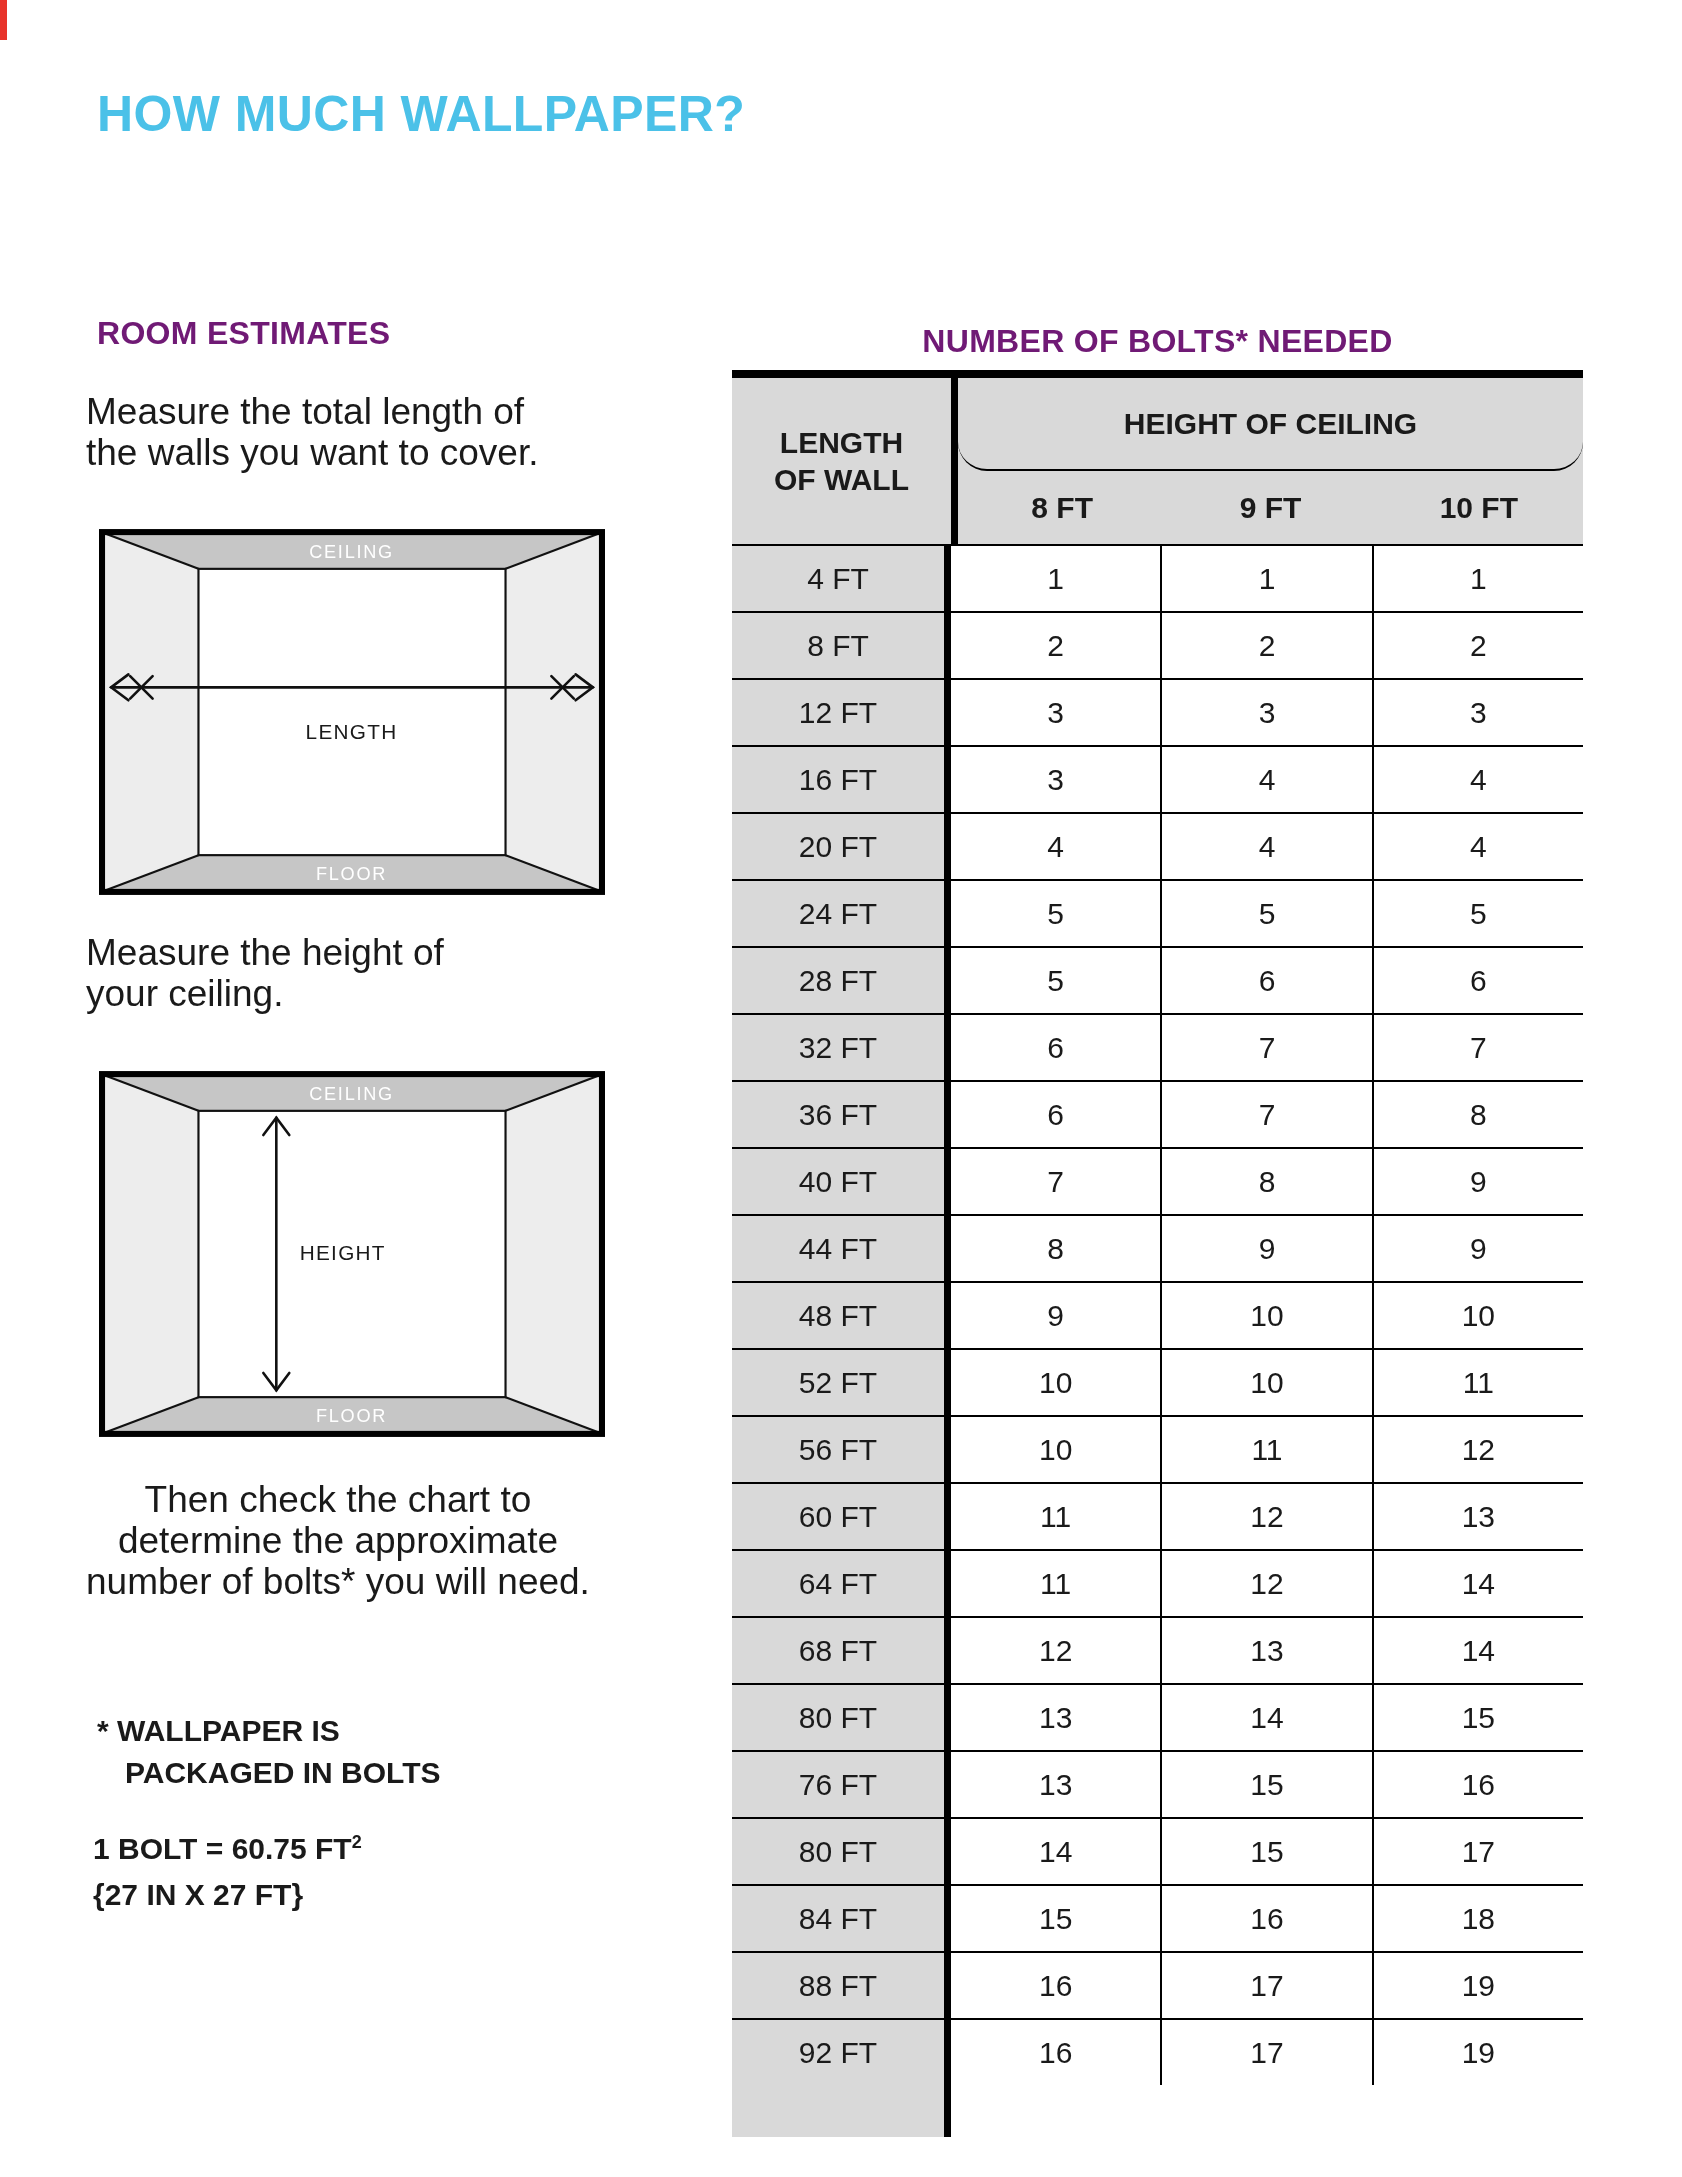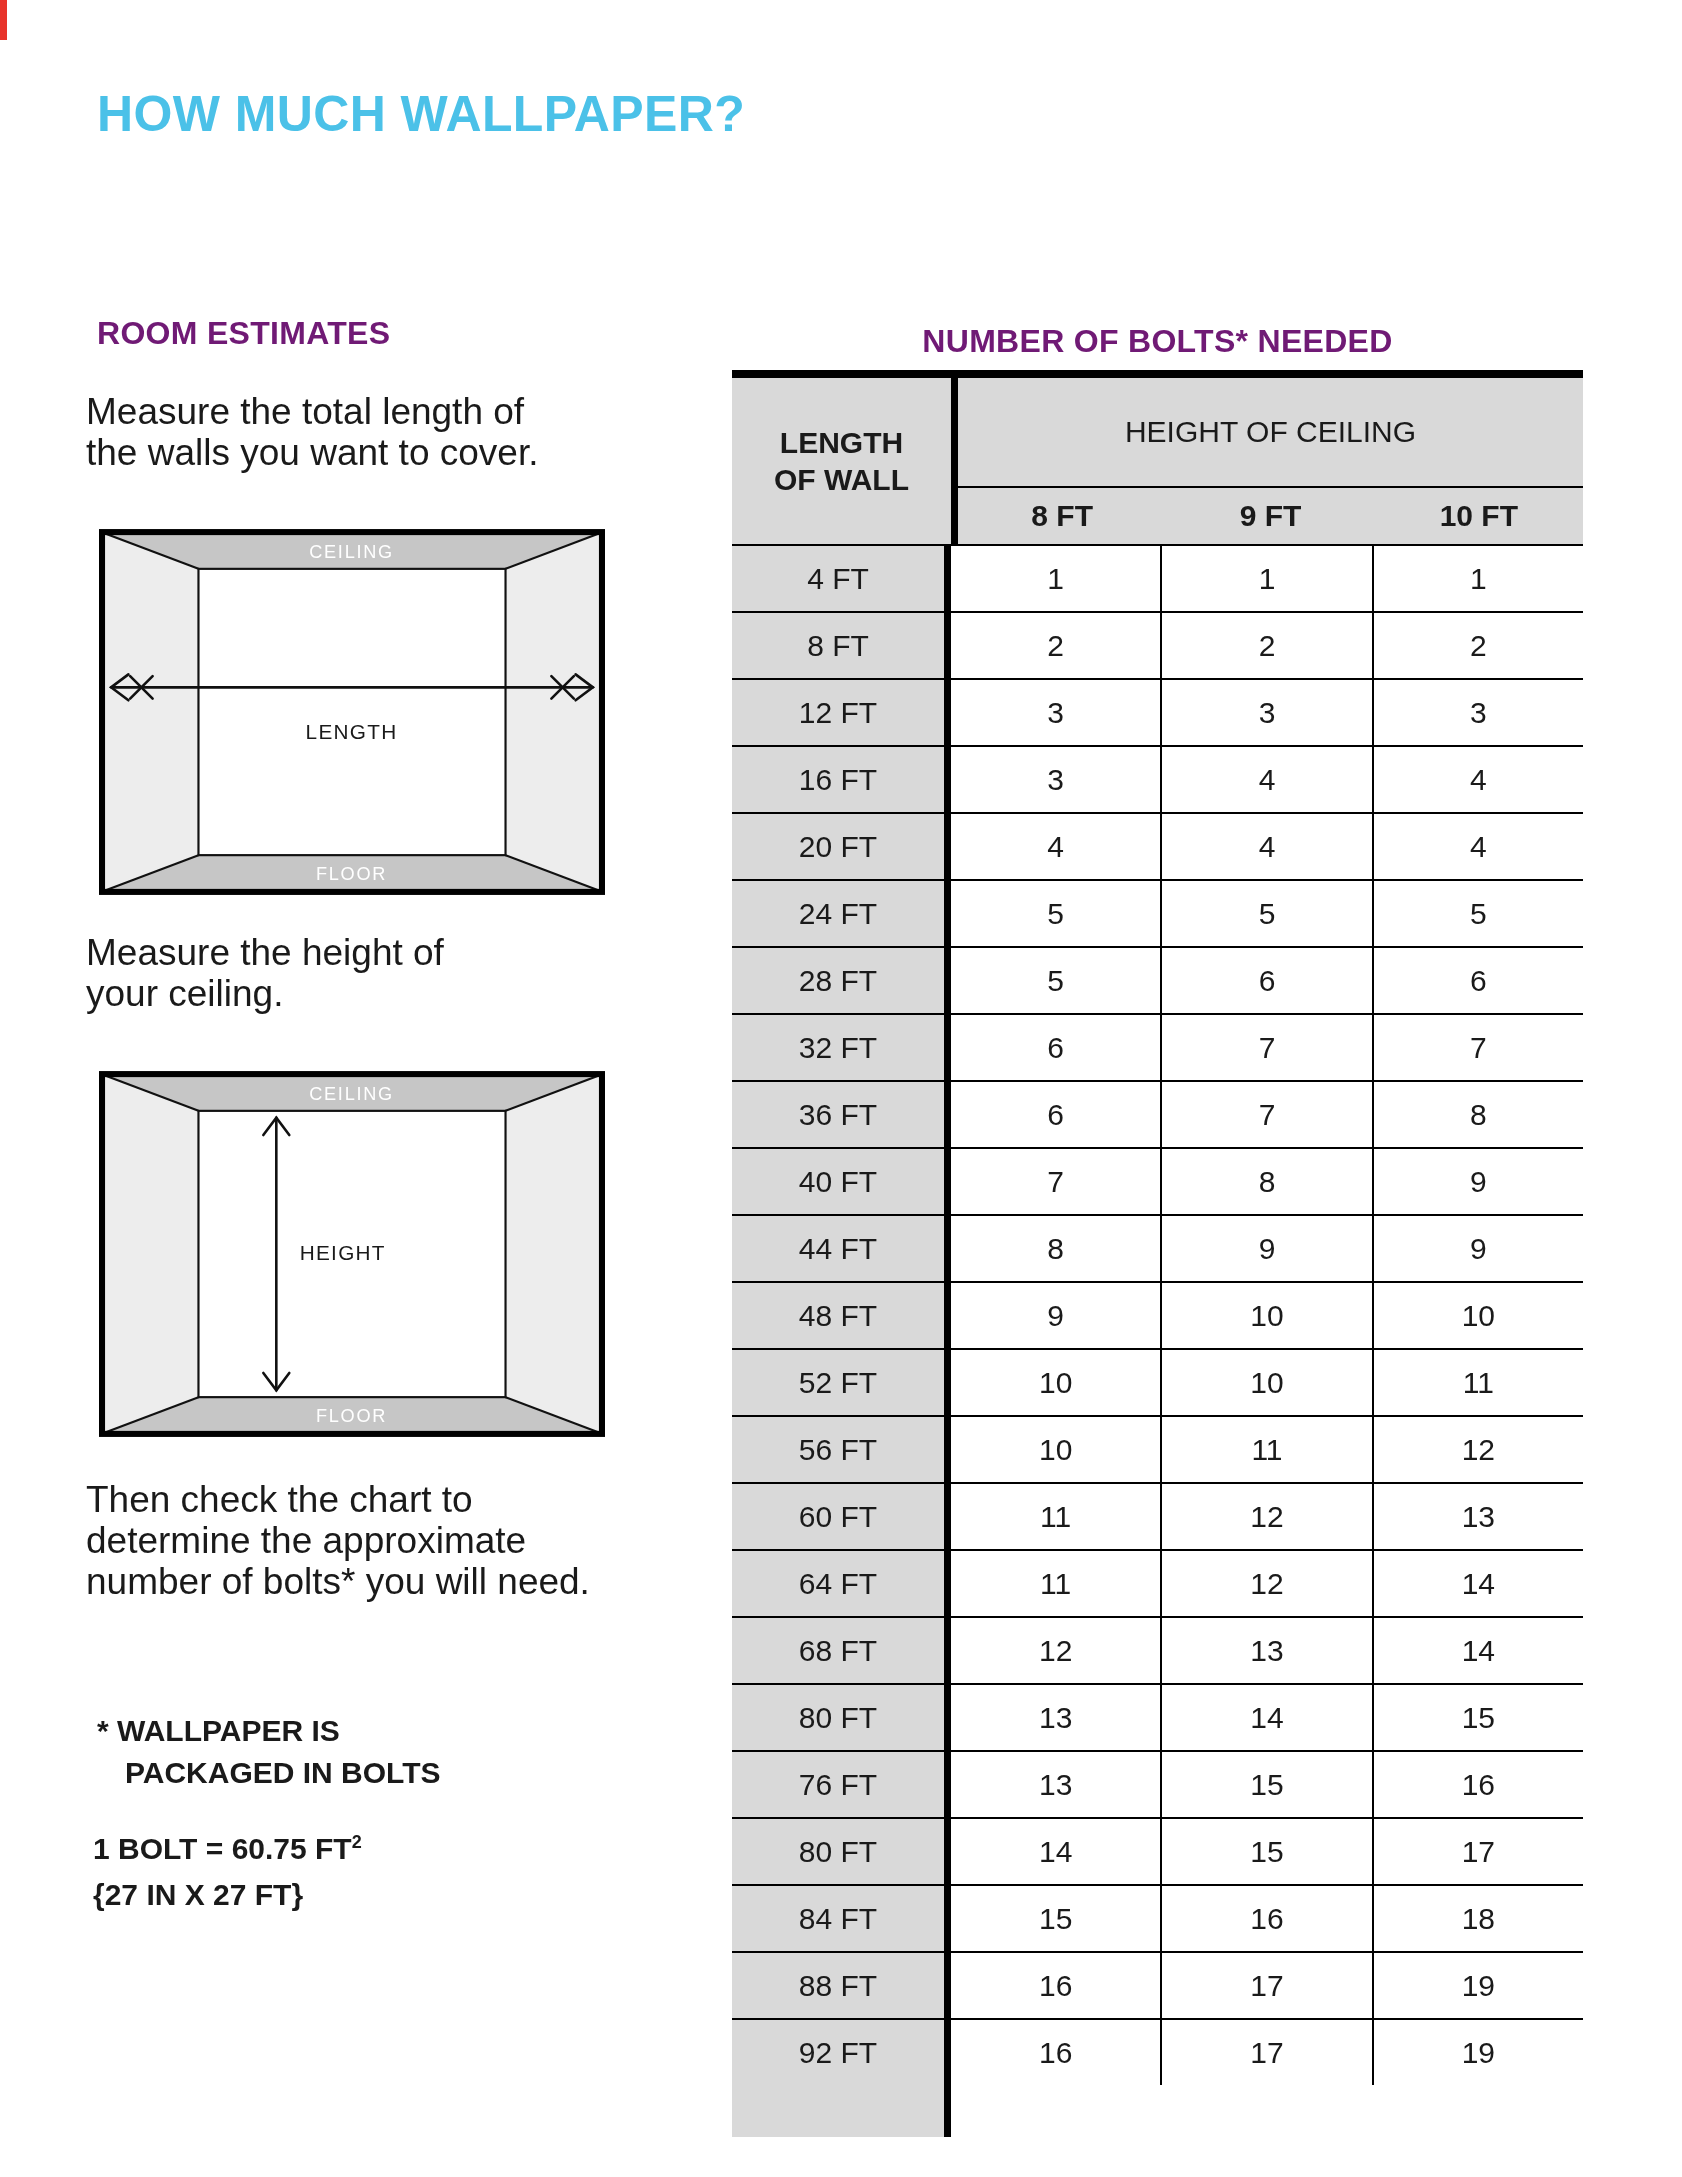--- a/index.html
+++ b/index.html
@@ -10,43 +10,43 @@
 
   .page-title { position:absolute; left:97px; top:85px; font-size:50px; font-weight:bold; color:#4bc1e8; letter-spacing:0.4px; }
 
   .sec-heading { font-size:32px; font-weight:bold; color:#701a75; letter-spacing:0.3px; }
   #room-heading { position:absolute; left:97px; top:315px; }
   #table-heading { position:absolute; left:732px; top:323px; width:851px; text-align:center; }
 
   .para { position:absolute; left:86px; font-size:37px; line-height:41px; white-space:pre-line; }
   #step1 { top:391px; }
   #step2 { top:932px; }
-  #step3 { top:1479px; }
+  #step3 { top:1479px;text-align:center; }
 
   .diagram { position:absolute; left:99px; width:506px; height:366px; }
   #diagram-length { top:529px; }
   #diagram-height { top:1071px; }
 
   .band-label { fill:#ffffff; font-size:21px; letter-spacing:2px; text-anchor:middle; font-family:"Liberation Sans", sans-serif; }
   .measure-label { fill:#1a1a1a; font-size:24px; letter-spacing:1.5px; text-anchor:middle; font-family:"Liberation Sans", sans-serif; }
   .measure-label.start { text-anchor:start; }
   .measure-lines { stroke:#111; stroke-width:3; fill:none; stroke-linecap:round; }
 
   .note { position:absolute; left:97px; top:1710px; font-size:30px; font-weight:bold; line-height:42px; }
   .note-indent { padding-left:28px; }
   .bolt-info { position:absolute; left:93px; top:1826px; font-size:30px; font-weight:bold; line-height:46px; }
   .bolt-info sup { font-size:18px; vertical-align:super; line-height:0; }
 
   .btable { position:absolute; left:732px; top:370px; width:851px; border-top:8.6px solid #000; }
   .thead { display:flex; height:166px; background:#d9d9d9; }
   .h-col1 { width:219px; display:flex; align-items:center; justify-content:center; text-align:center;
             font-weight:bold; font-size:30px; line-height:37px; white-space:pre-line; }
   .h-right { flex:1; border-left:7px solid #000; display:flex; flex-direction:column; }
-  .h-group { height:110px; border-bottom:2.6px solid #000; display:flex; align-items:center; justify-content:center;
-             font-weight:normal; font-size:30px; }
+  .h-group { height:93px; border-bottom:2.6px solid #000; display:flex; align-items:center; justify-content:center;
+             font-weight:bold; font-size:30px;border-radius:29px; }
   .h-cols { flex:1; display:flex; }
   .h-col { flex:1; display:flex; align-items:center; justify-content:center; font-weight:bold; font-size:30px; }
 
   .trow { display:flex; height:67px; border-top:2.6px solid #000; }
   .c-len { width:219px; border-right:7px solid #000; background:#d9d9d9; display:flex; align-items:center;
            justify-content:center; font-weight:normal; font-size:30px; }
   .c-val { flex:1; background:#ffffff; display:flex; align-items:center; justify-content:center; font-size:30px; }
   .c-val + .c-val { border-left:2.6px solid #000; }
 
   .gray-tail { width:219px; height:52px; background:#d9d9d9; border-right:7px solid #000; }

